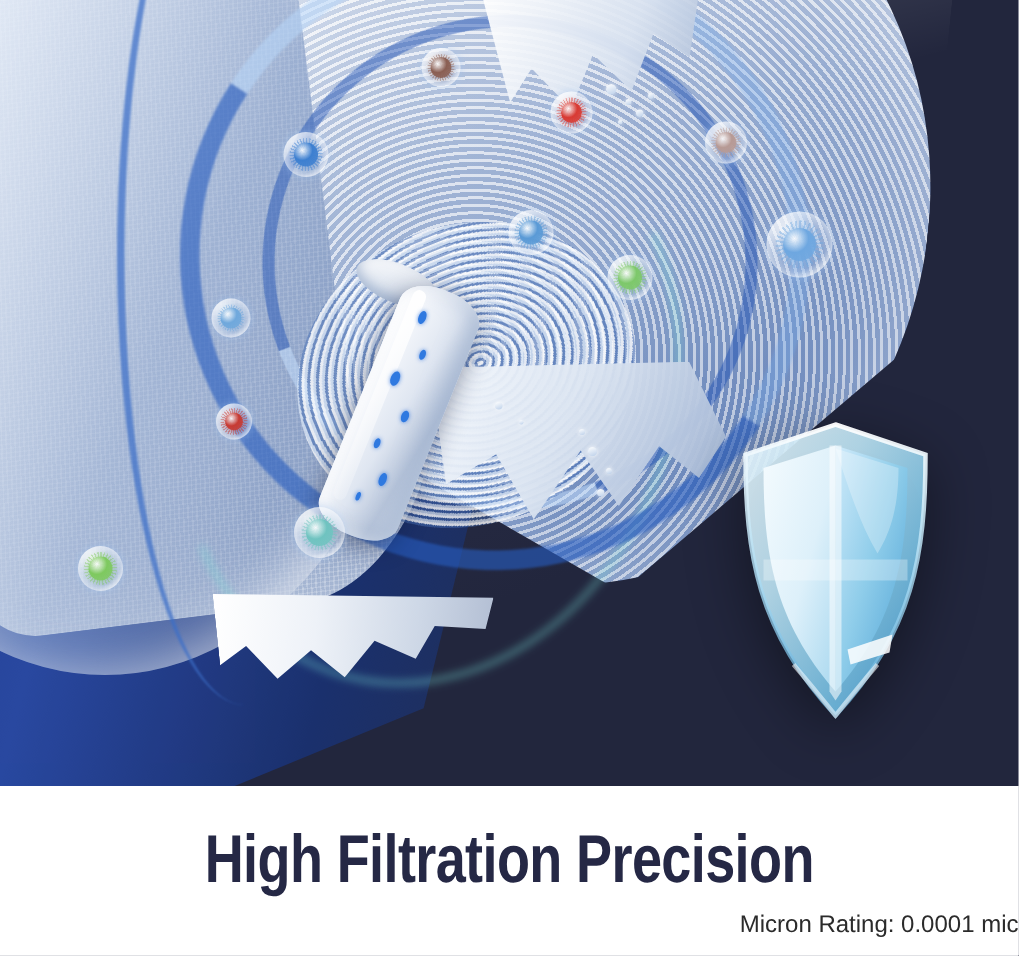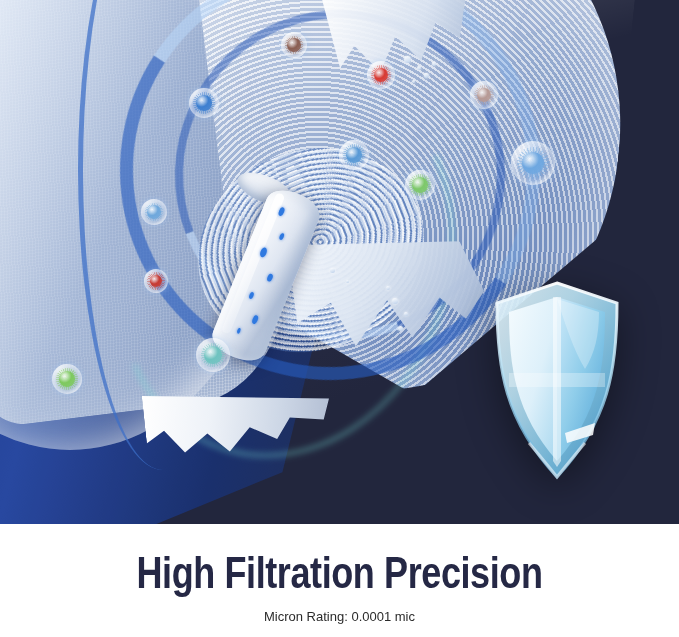--- a/index.html
+++ b/index.html
@@ -256,23 +256,23 @@
     letter-spacing:-.5px;
     color:#252845;
     transform:scaleX(.80);
     transform-origin:center center;
     white-space:nowrap;
   }
   .subline {
     position:absolute;
     left:0; top:84px;
     width:679px;
-    text-align:center;
+    text-align:right;
     font-family:"Liberation Sans", sans-serif;
-    font-size:13px;
+    font-size:16px;
     line-height:18px;
     color:#2b2b2b;
     white-space:nowrap;
   }
 </style>
 </head>
 <body>
 
 <div id="page">
 

